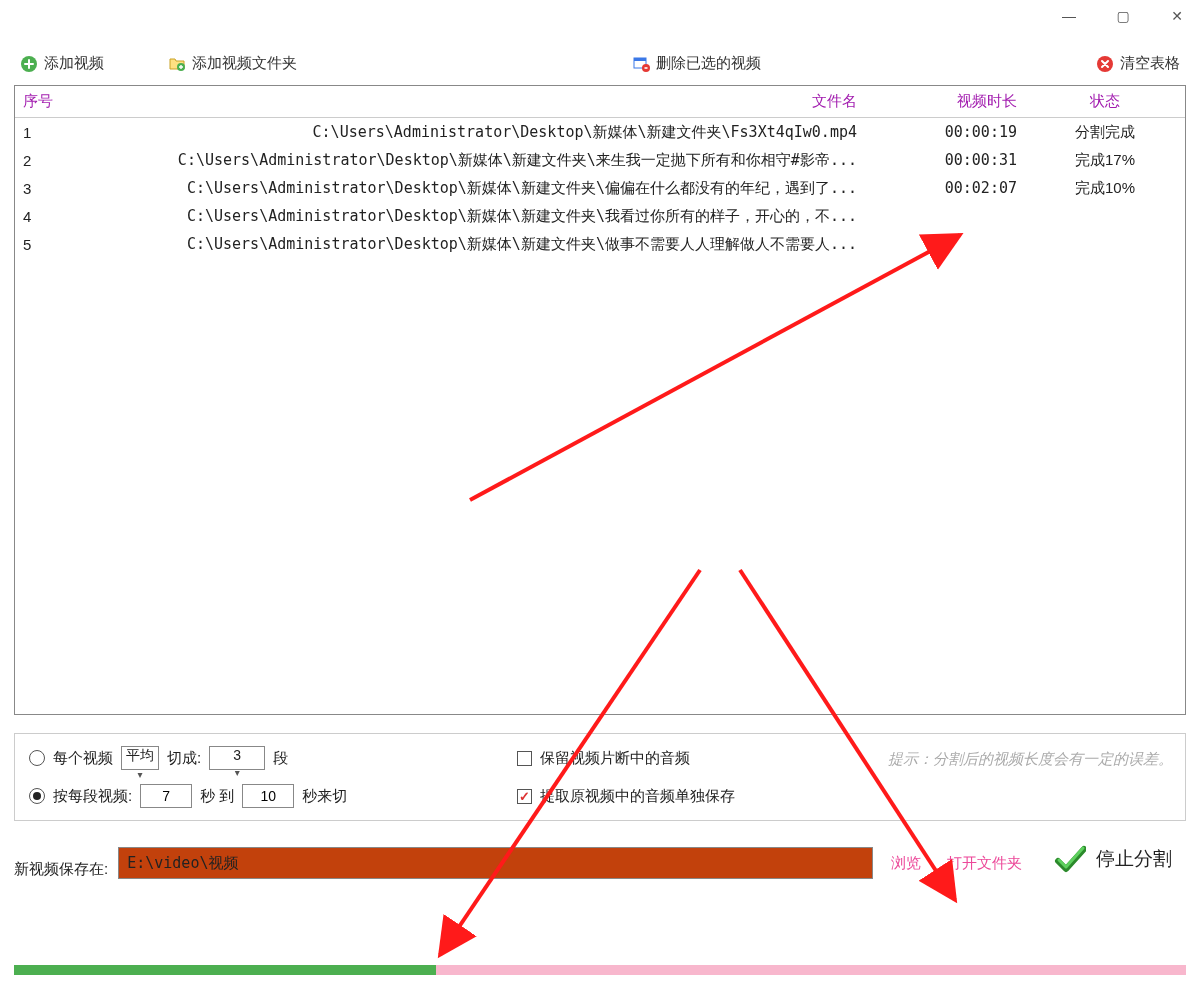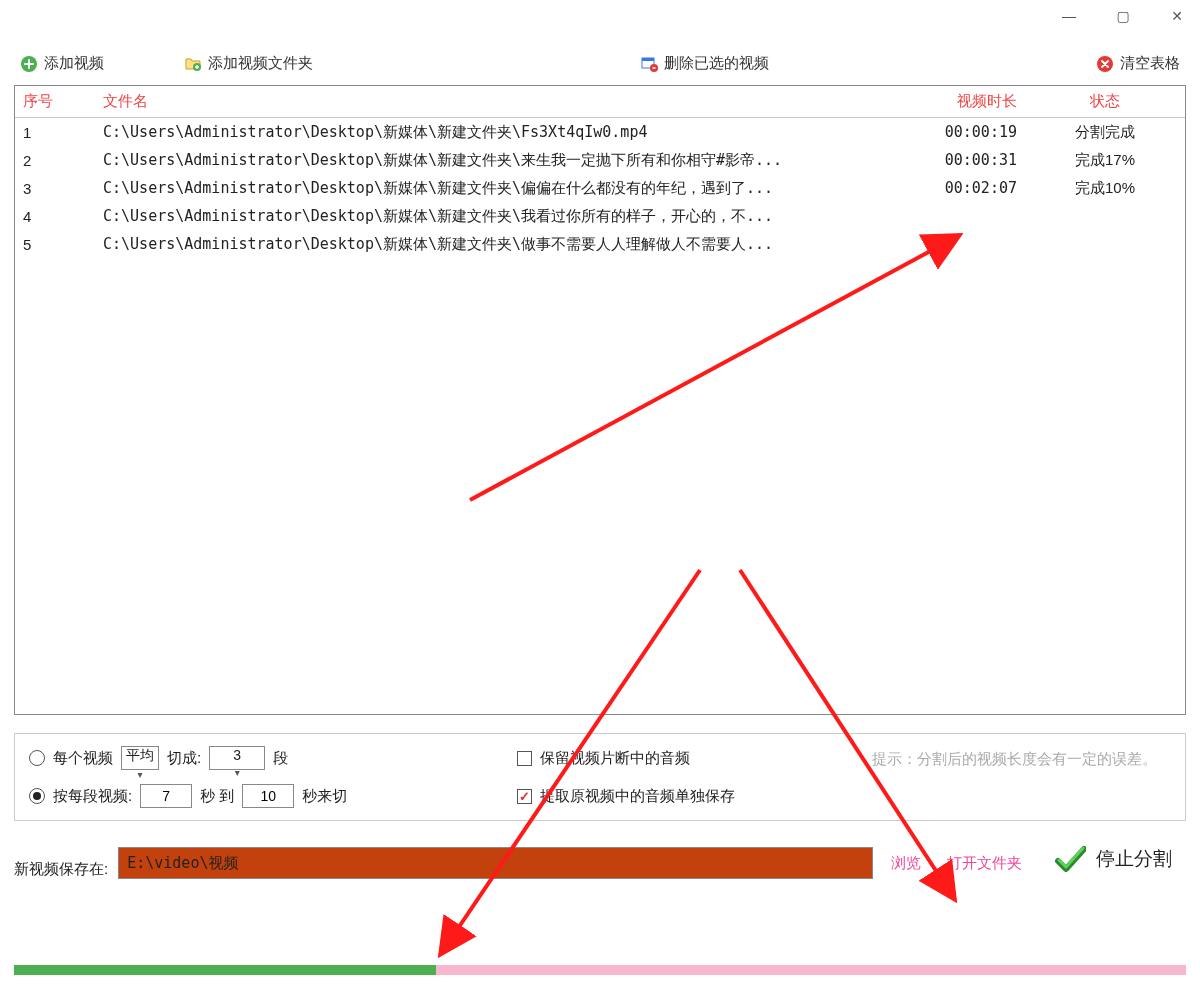--- a/index.html
+++ b/index.html
@@ -24,21 +24,21 @@
   color: #555;
   font-size: 14px;
   width: 30px;
   text-align: center;
   cursor: pointer;
 }
 .toolbar {
   display: flex;
   align-items: center;
   padding: 20px 14px 10px 14px;
-  gap: 24px;
+  gap: 16px;
   text-align: center;
 }
 .tool-btn {
   display: inline-flex;
   align-items: center;
   gap: 6px;
   padding: 2px 6px;
   border-radius: 3px;
   cursor: pointer;
   font-size: 15px;
@@ -53,30 +53,30 @@
   border: 1px solid #888;
   height: 630px;
   overflow: hidden;
   background: #fff;
 }
 .table-header {
   display: flex;
   background: #fff;
   border-bottom: 1px solid #ccc;
   font-size: 15px;
-  color: #ef4444;
+  color: #a21caf;
 }
 .th, .td {
   padding: 6px 8px;
   white-space: nowrap;
   overflow: hidden;
   text-overflow: ellipsis;
 }
 .col-idx { width: 80px; }
-.col-name { flex: 1; font-family: "SimSun", monospace; }
+.col-name { flex: 1; font-family: "SimSun", monospace; text-align: right; }
 .col-dur { width: 160px; text-align: right; font-family: "SimSun", monospace;}
 .col-stat { width: 160px; text-align: center; }
 .table-body .row {
   display: flex;
   font-size: 15px;
   color: #222;
   height: 28px;
   align-items: center;
 }
 .options-panel {
@@ -108,21 +108,21 @@
   content:"✓"; color:#d33; font-size:13px; font-weight:bold; line-height:1;
 }
 .sel, .inp {
   border:1px solid #888; background:#fff; height:24px; padding:0 4px;
   font-size:14px; font-family:inherit;
 }
 .sel { display:inline-flex; align-items:center; gap:4px;flex-direction:column; }
 .sel .caret { font-size:10px; color:#555; }
 .inp { width:52px; text-align:center; }
 .hint {
-  position:absolute; right:28px; top:16px; color:#aaa; font-size:15px;
+  position:absolute; right:12px; top:16px; color:#aaa; font-size:15px;font-style:italic;
 }
 .bottom-row {
   margin: 18px 14px 0 14px;
   display:flex; align-items:flex-end; gap:10px;
   font-size:15px; color:#222;
 }
 .path-box {
   flex:1; border:1px solid #888; height:32px; padding:4px 8px;
   font-family:"SimSun", monospace; font-size:15px;
   display:flex; align-items:center; background:#c2410c;

